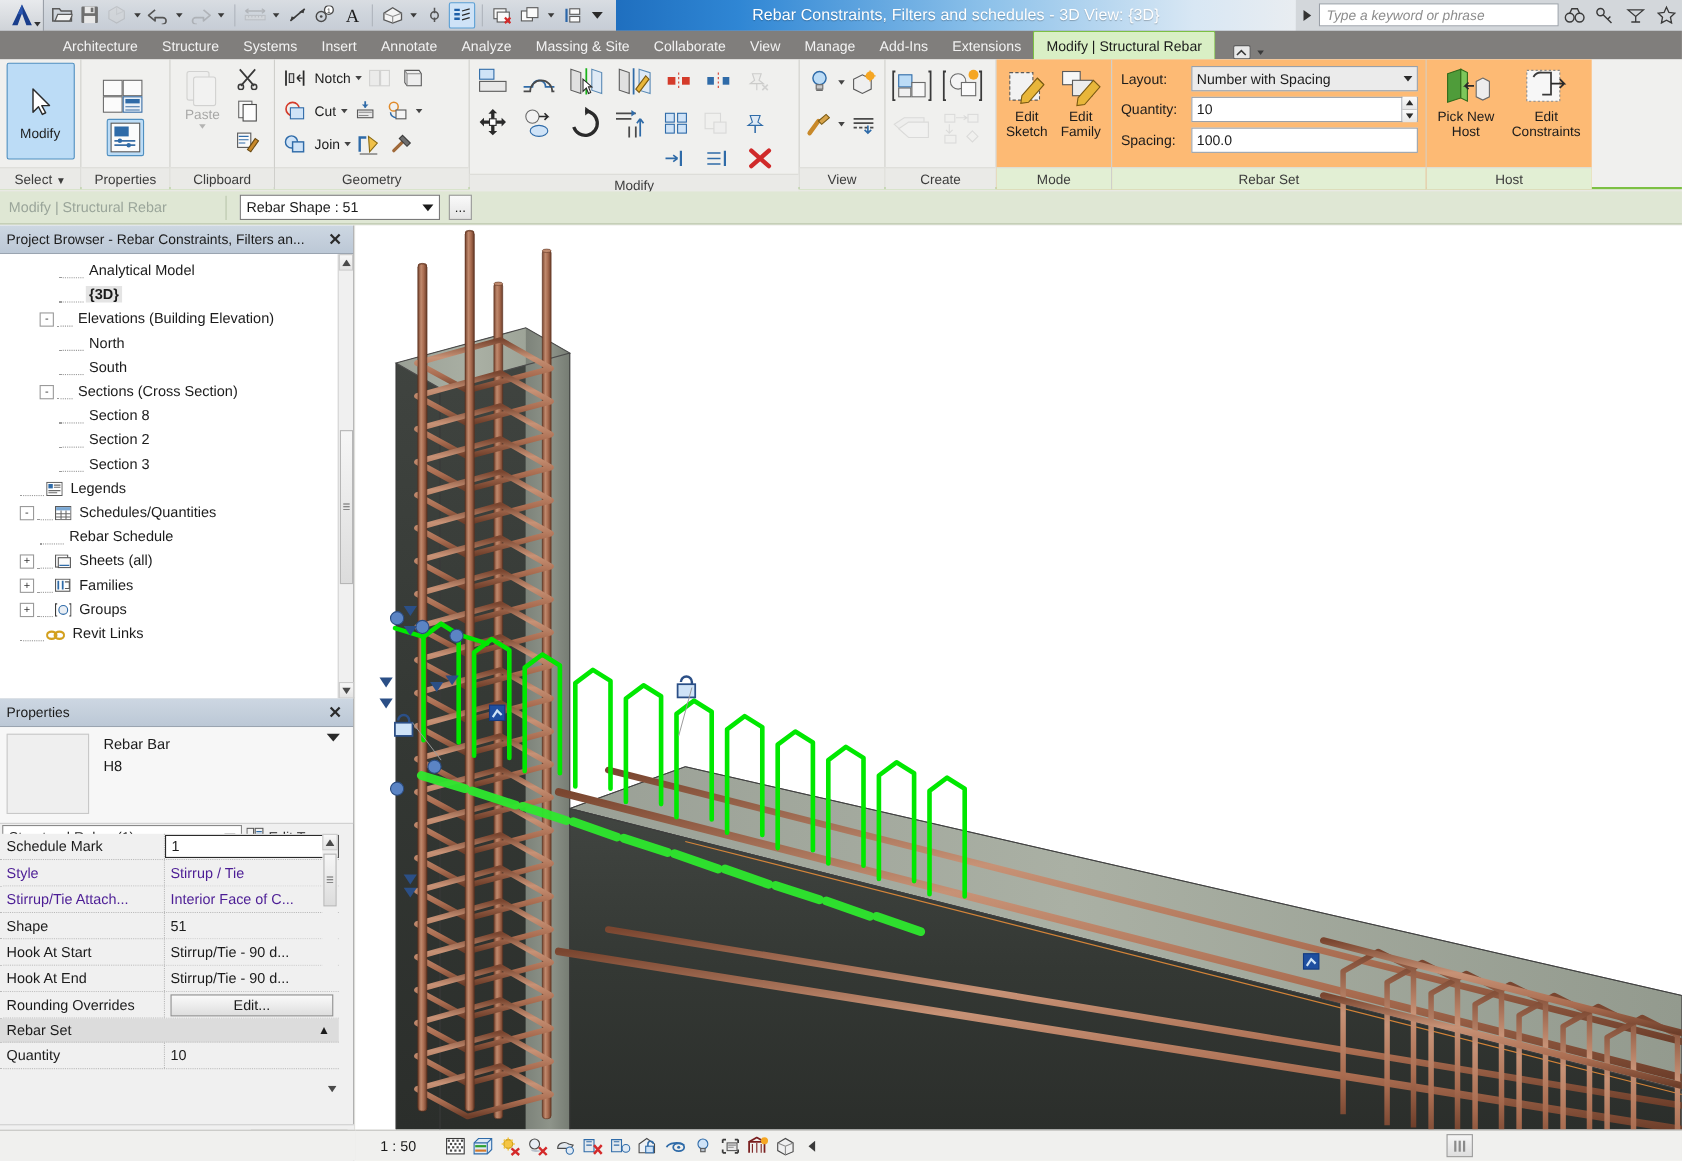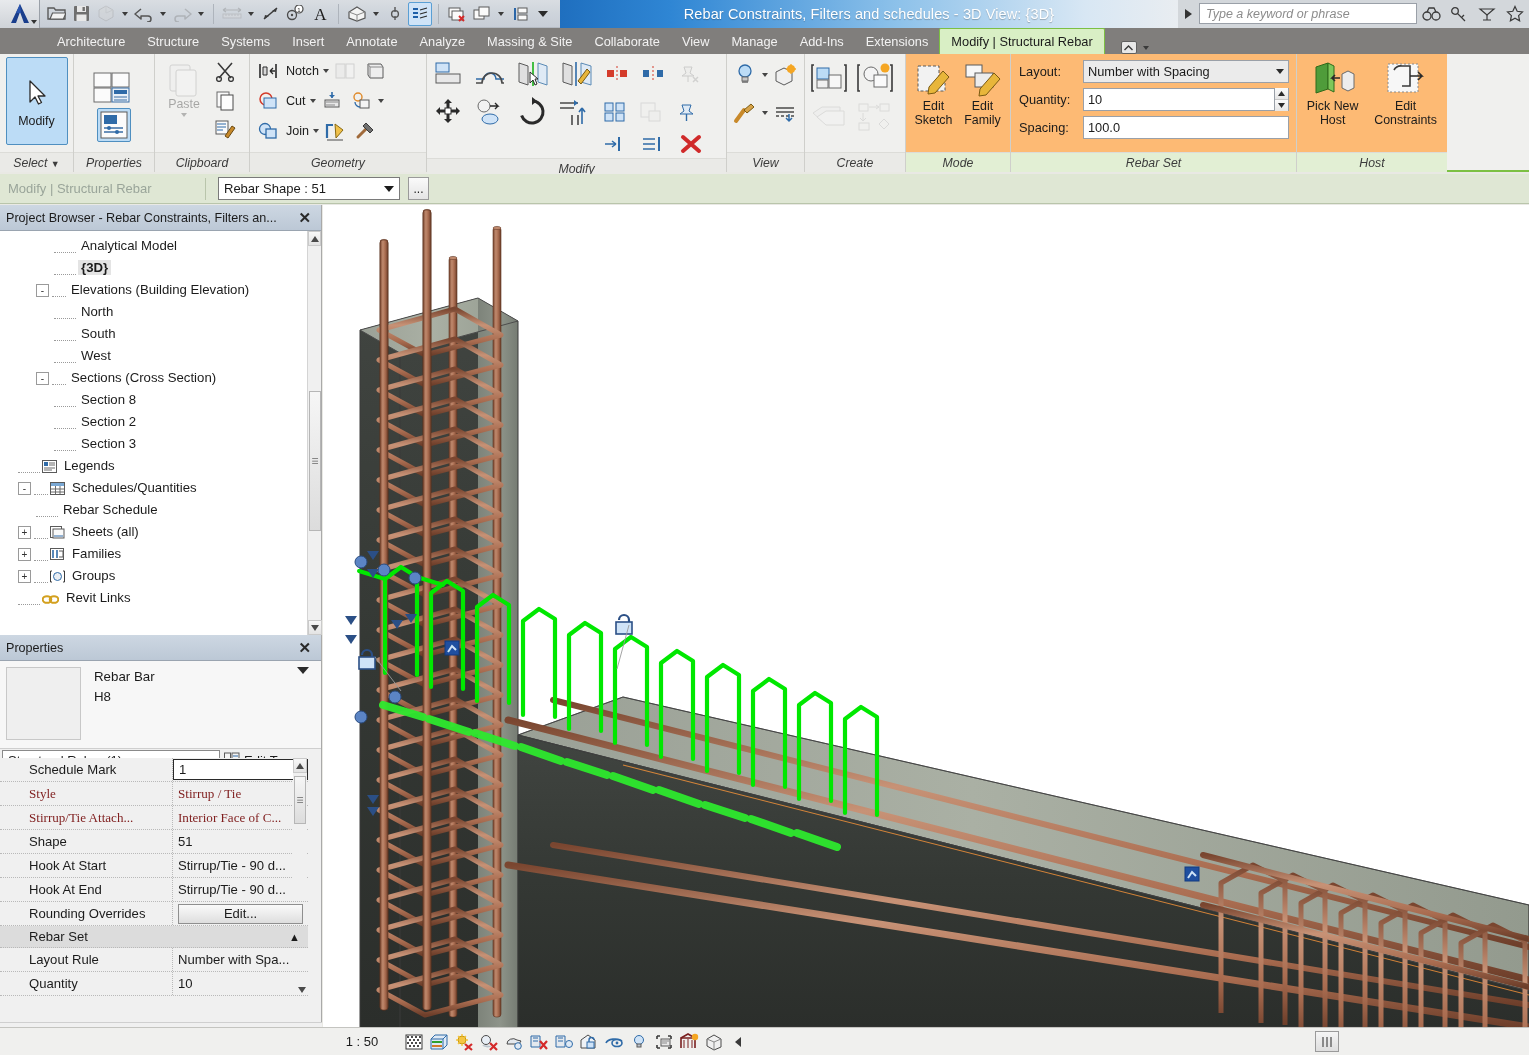--- a/index.html
+++ b/index.html
@@ -65,21 +65,21 @@
   #ribbon {
     position:absolute; left:0; top:54px; width:1529px; height:118px;
     background:#f0f0ee;
     border-bottom:2px solid #7cc043;
     display:flex;
   }
   .panel { height:118px; display:flex; flex-direction:column; border-right:1px solid #cfcfcb; position:relative;}
   .panel-body { flex:1; display:flex; align-items:flex-start; padding:3px 4px 0 4px; }
   .panel-title {
     height:20px; line-height:20px; text-align:center; font-size:12.3px; color:#3c3c3c;
-    background:#eaeae7; border-top:1px solid #dcdcd8;font-style:italic;
+    background:#eaeae7; border-top:1px solid #dcdcd8;
   }
   .panel.mode .panel-title, .panel.rebarset .panel-title, .panel.host .panel-title { background:#e2efd4; }
   .panel.mode, .panel.rebarset, .panel.host { background:#fdba74; }
   .bigbtn {
     width:62px; display:flex; flex-direction:column; align-items:center; justify-content:flex-start;
     padding-top:4px; font-size:12.4px; text-align:center; line-height:14px; color:#1b1b1b;
   }
   .bigbtn.sel { background:#bcdcf6; border:1px solid #4f8fc0; border-radius:2px; }
   .ico { display:flex; align-items:center; justify-content:center; }
   .sgrid { display:flex; flex-direction:column; gap:1px; }
@@ -144,23 +144,23 @@
   }
   #typeselector { height:88px; display:flex; align-items:flex-start; background:#f7f7f7; border-bottom:1px solid #cfcfcf; padding:6px;}
   #typeimg { width:75px;height:73px;background:#efefef;border:1px solid #c8c8c8;}
   #typetext { flex:1; padding-left:13px; font-size:13.3px; line-height:20px;}
   #typedd { width:24px; display:flex; align-items:center; justify-content:center;}
   #catrow { height:23px; display:flex; align-items:center; padding:0 2px; gap:4px;}
   #catcombo { width:218px;height:21px;background:#fff;border:1px solid #8a8a8a;display:flex;align-items:center;padding:0 5px;font-size:13px;}
   #edittype { display:flex;align-items:center;gap:4px;font-size:13px;}
   #proptable { position:absolute; left:0; top:123px; width:308px; }
   .prow { height:24px; display:flex; align-items:stretch; border-bottom:1px dotted #b9b9b9; background:#f0f0f0;}
-  .pname { width:150px; padding:0 6px; display:flex; align-items:center; font-size:13.1px; border-right:1px dotted #b9b9b9;margin-left:23px;}
+  .pname { width:150px; padding:0 6px; display:flex; align-items:center; font-size:13.1px; border-right:1px dotted #b9b9b9;}
   .pval { flex:1; padding:0 5px; display:flex; align-items:center; font-size:13.1px; background:#f0f0f0;}
-  .prow.grey .pname, .prow.grey .pval { color:#7f1d1d;font-family:Liberation Serif, serif; }
+  .prow.grey .pname, .prow.grey .pval { color:#4c1d95; }
   .prow.section { background:#dcdcdc; height:22px; }
   .prow.section .pname { width:auto; font-size:13.1px; border-right:none; }
   .pval.edit { background:#fff; border:1px solid #2a2a2a; margin:1px 0; }
   .pval .editbtn {
     flex:1; height:20px; background:linear-gradient(#fafafa,#dedede); border:1px solid #8f8f8f;
     display:flex; align-items:center; justify-content:center; font-size:13px;
   }
   #propscroll { position:absolute; right:14px; top:123px; width:14px; height:130px; background:#f0f0f0;}
   #propfoot {
     position:absolute; left:0; bottom:0; width:322px; height:33px;
@@ -878,25 +878,20 @@
         <span style="width: 54px; flex: 0 0 auto;"></span>
         <span class="dots" style="width: 22px;"></span>
         <span class="lbl">North</span>
       </div>
       <div class="tnode">
         <span style="width: 54px; flex: 0 0 auto;"></span>
         <span class="dots" style="width: 22px;"></span>
         <span class="lbl">South</span>
       </div>
       <div class="tnode">
-        <span style="width: 54px; flex: 0 0 auto;"></span>
-        <span class="dots" style="width: 22px;"></span>
-        <span class="lbl">West</span>
-      </div>
-      <div class="tnode">
         <span style="width: 36px; flex: 0 0 auto;"></span>
         <span class="exp">-</span>
         <span class="dots"></span>
         <span class="lbl">Sections (Cross Section)</span>
       </div>
       <div class="tnode">
         <span style="width: 54px; flex: 0 0 auto;"></span>
         <span class="dots" style="width: 22px;"></span>
         <span class="lbl">Section 8</span>
       </div>
@@ -1066,24 +1061,20 @@
       </div>
       <div class="prow">
         <div class="pname">Rounding Overrides</div>
         <div class="pval">
           <div class="editbtn">Edit...</div>
         </div>
       </div>
       <div class="prow section">
         <div class="pname">Rebar Set</div>
         <div style="margin-left: auto; padding-right: 8px; display: flex; align-items: center; font-size: 11px;">▲</div>
-      </div>
-      <div class="prow">
-        <div class="pname">Layout Rule</div>
-        <div class="pval">Number with Spa...</div>
       </div>
       <div class="prow">
         <div class="pname">Quantity</div>
         <div class="pval">10</div>
       </div>
     </div>
   <div id="propscroll">
     <div class="sbarrow" style="width:14px">
         <svg width="8" height="6" viewBox="0 0 8 6">
           <path d="M4 0 L8 6 L0 6z" fill="#4a4a4a"></path>

